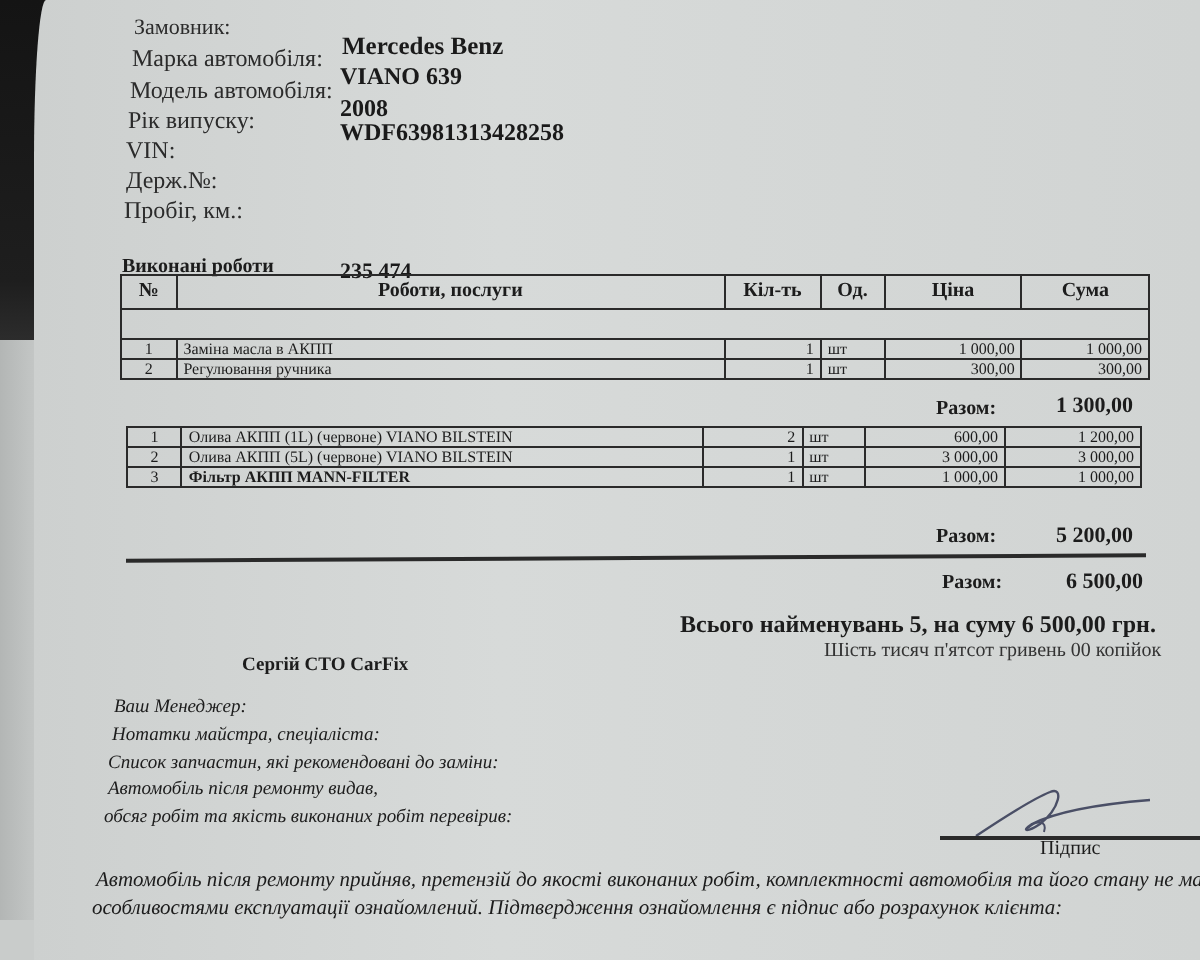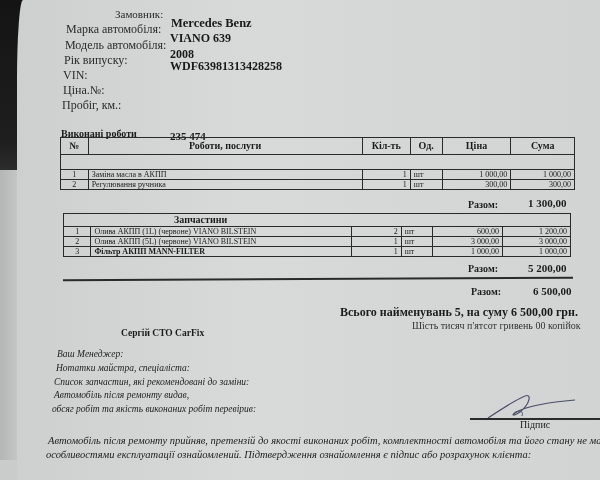--- a/index.html
+++ b/index.html
@@ -43,35 +43,35 @@
   </style>
 </head>
 <body>
 
 <div class="dark-bg"></div>
 <div class="under-page"></div>
 
 <div class="page"></div>
 
 <div>
-  <span class="abs lbl" style="left:67px;top:8px;font-size:11px;margin-left:48px;">Замовник:</span>
+  <span class="abs lbl" style="left:67px;top:8px;font-size:11px;">Замовник:</span>
 
   <span class="abs lbl" style="left:66px;top:22px;">Марка автомобіля:</span>
   <span class="abs val" style="left:171px;top:16px;font-size:12.5px;">Mercedes Benz</span>
 
   <span class="abs lbl" style="left:65px;top:38px;">Модель автомобіля:</span>
   <span class="abs val" style="left:170px;top:31px;">VIANO 639</span>
 
   <span class="abs lbl" style="left:64px;top:53px;">Рік випуску:</span>
   <span class="abs val" style="left:170px;top:47px;">2008</span>
 
   <span class="abs lbl" style="left:63px;top:68px;">VIN:</span>
   <span class="abs val" style="left:170px;top:59px;">WDF63981313428258</span>
 
-  <span class="abs lbl" style="left:63px;top:83px;">Ціна.№:</span>
+  <span class="abs lbl" style="left:63px;top:83px;">Держ.№:</span>
 
   <span class="abs lbl" style="left:62px;top:98px;">Пробіг, км.:</span>
   <span class="abs val" style="left:170px;top:94px;font-size:11px;margin-top:36px;">235 474</span>
 </div>
 
 <span class="abs section-title" style="left:61px;top:128px;">Виконані роботи</span>
 
 <table class="grid" style="left:60px;top:137px;width:515px;">
   <tbody>
       <tr>
@@ -102,23 +102,20 @@
     <td class="r">300,00</td>
   </tr>
 </tbody>
   </table>
 
 <span class="abs totals-lbl" style="left:468px;top:199px;">Разом:</span>
 <span class="abs totals-val" style="left:528px;top:197px;">1 300,00</span>
 
 <table class="grid" style="left:63px;top:213px;width:508px;">
   <tbody>
-      <tr>
-    <th colspan="6" class="section-title" style="height:12px;line-height:12px;text-align:left;padding-left:110px;">Запчастини</th>
-  </tr>
   <tr>
     <td class="c" style="width:20px;">1</td>
     <td style="width:250px;">Олива АКПП (1L) (червоне) VIANO BILSTEIN</td>
     <td class="r" style="width:42px;">2</td>
     <td style="width:24px;">шт</td>
     <td class="r" style="width:62px;">600,00</td>
     <td class="r" style="width:60px;">1 200,00</td>
   </tr>
   <tr>
     <td class="c">2</td>

